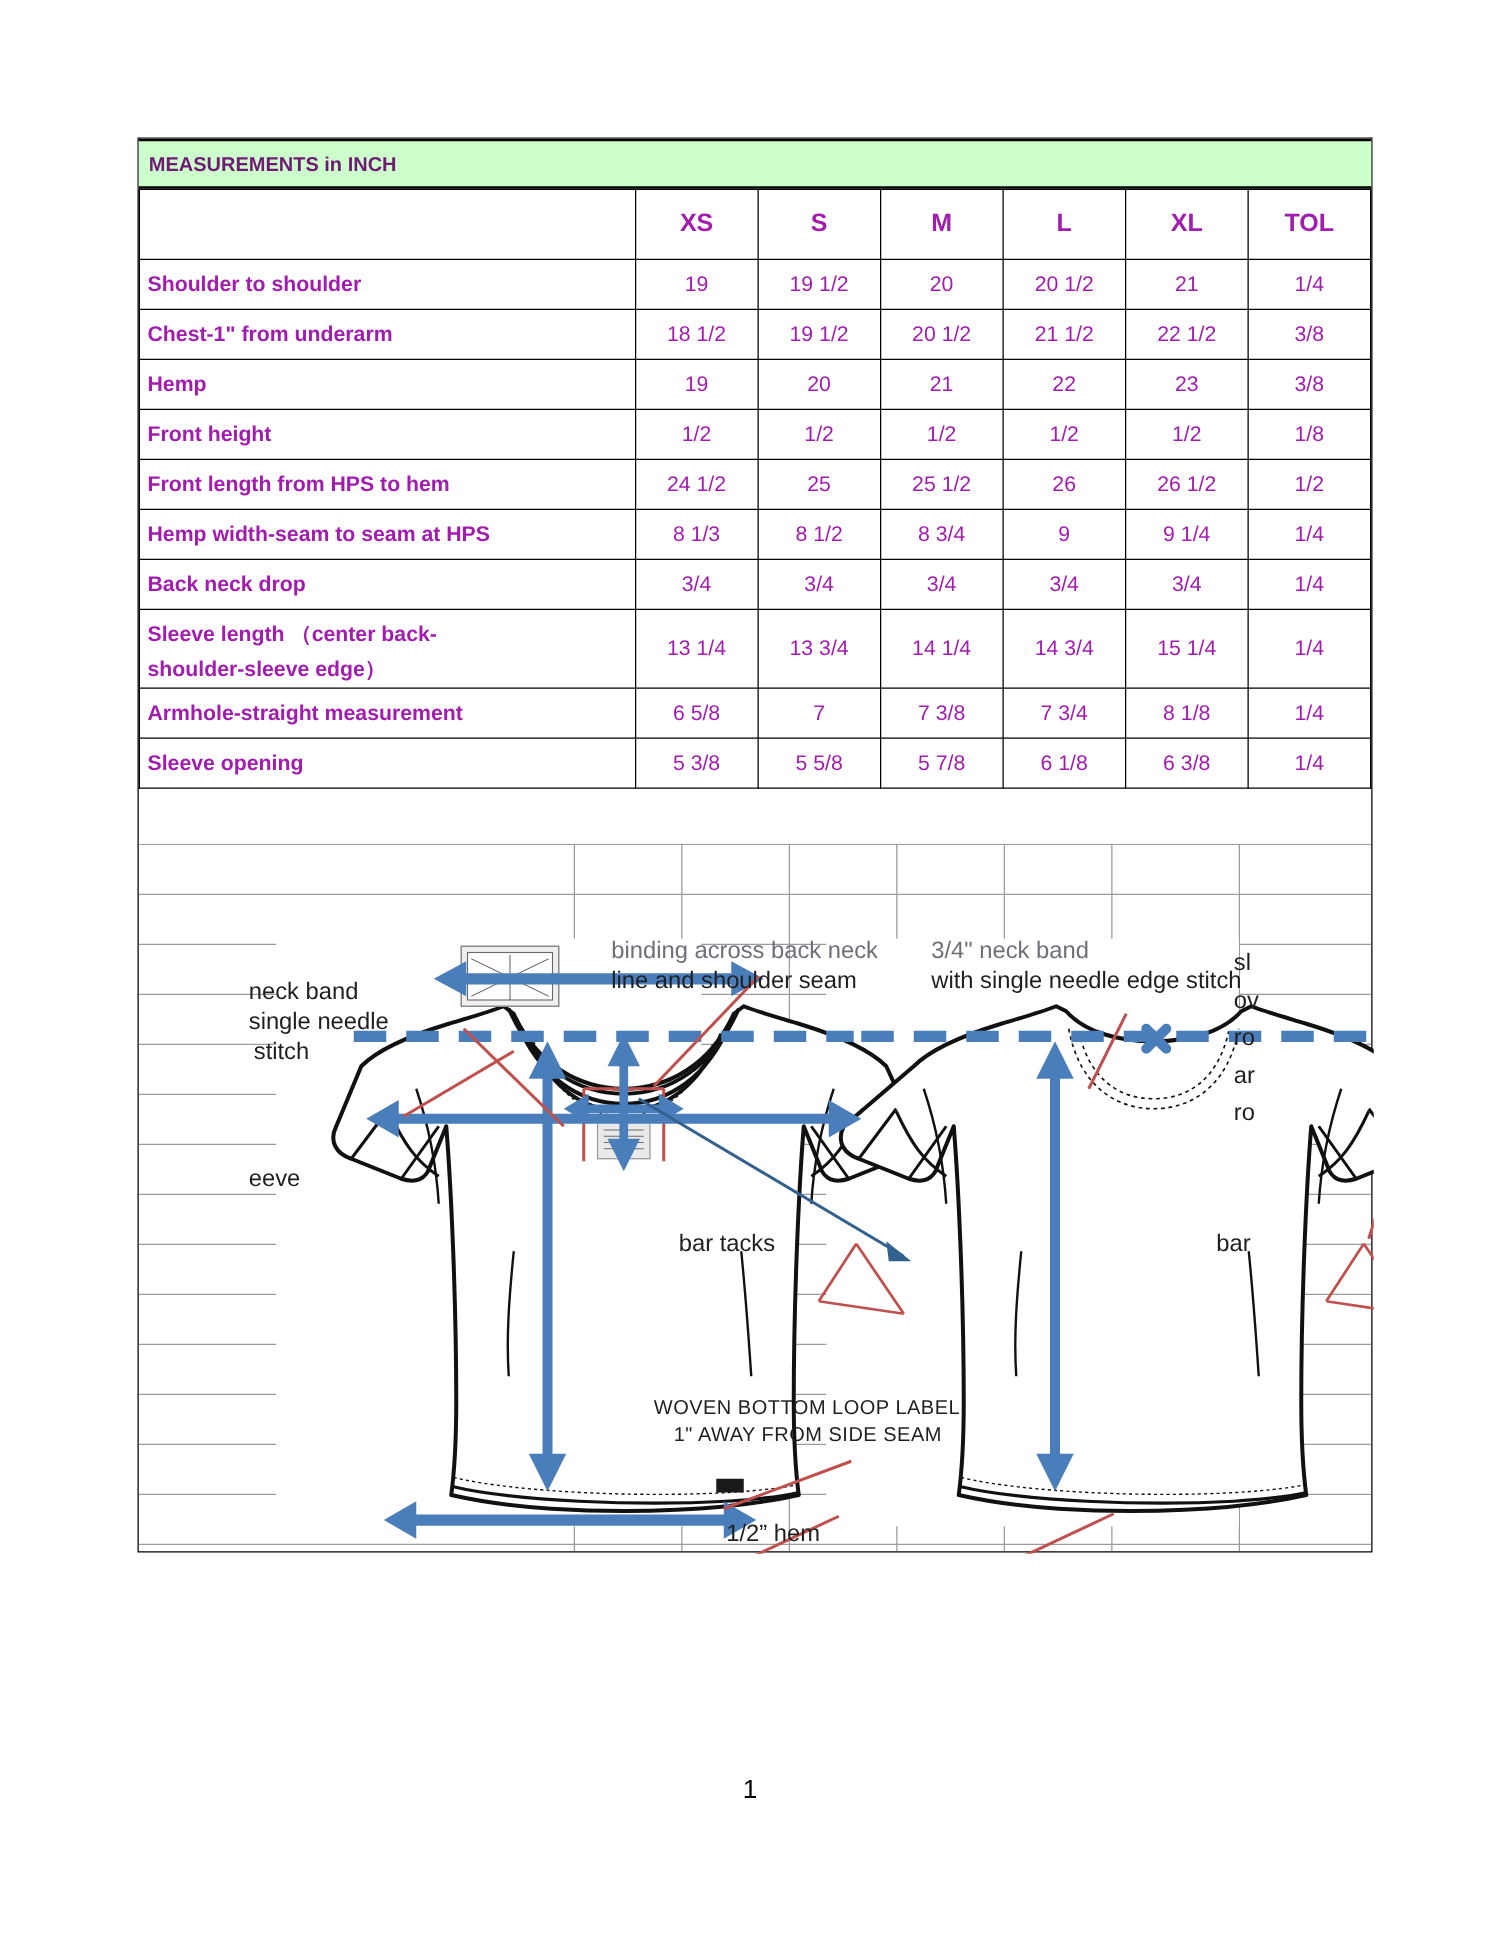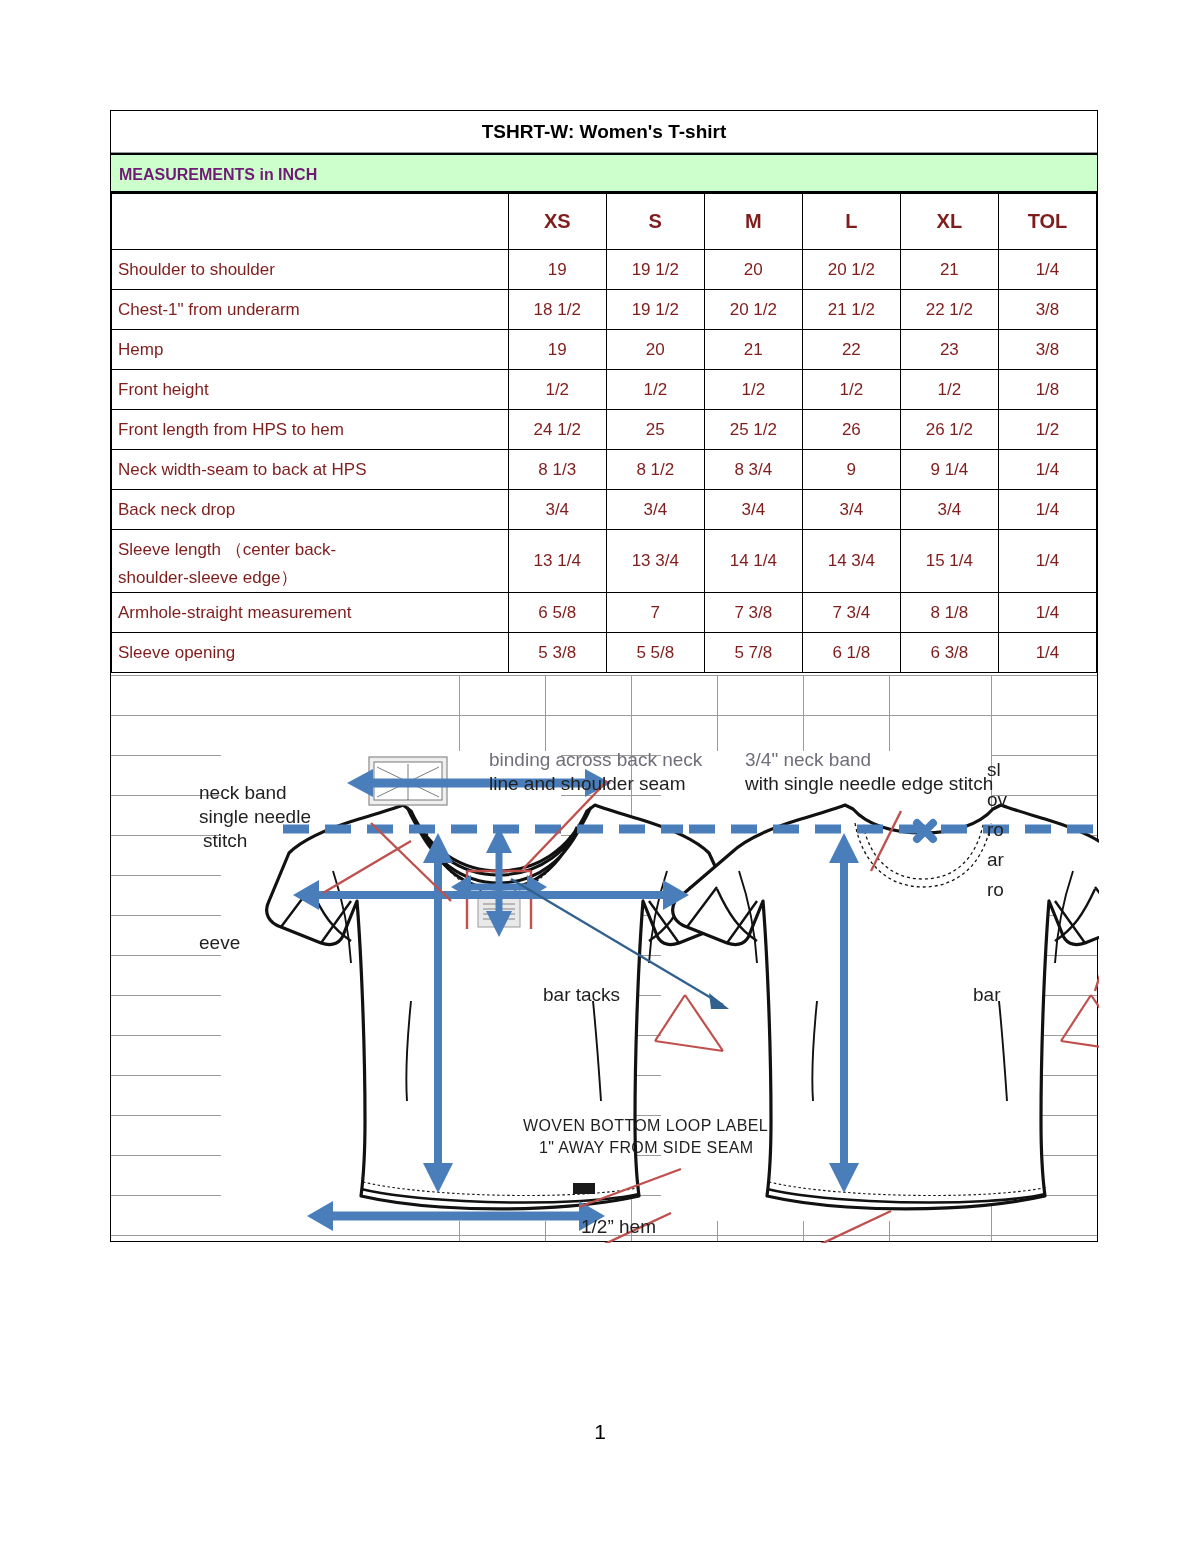--- a/index.html
+++ b/index.html
@@ -30,32 +30,32 @@
     background:#ccffcc;
     border-top:2px solid #000;border-bottom:2px solid #000;
     font-size:16px;font-weight:bold;color:#701a75;
     padding-left:8px;box-sizing:border-box;
   }
 
   table.meas{
     border-collapse:collapse;
     width:100%;
     table-layout:fixed;
-    font-size:17px;color:#7f1d1d;
+    font-size:17px;color:#a21caf;
   }
   table.meas td,table.meas th{
     border:1px solid #000;
     box-sizing:border-box;
     padding:0 6px;
     height:40px;
     overflow:hidden;
     white-space:nowrap;
   }
   table.meas .lab{
-    text-align:left;width:348px;font-weight:normal;
+    text-align:left;width:348px;font-weight:bold;
   }
   table.meas .val{
     text-align:center;width:86px;
   }
   table.meas thead th{
     height:56px;font-weight:bold;font-size:20px;
     text-align:center;
   }
   table.meas thead th.lab{text-align:left;}
   tr.tall td{height:62px;vertical-align:top;padding-top:6px;}
@@ -91,21 +91,20 @@
     text-align:center;font-size:21px;color:#000;
   }
 </style>
 </head>
 <body>
 
 <div class="page">
 
   <div class="sheet">
 
-    <div class="titlebar">TSHRT-W:  Women's T-shirt</div>
 
     <div class="greenbar">MEASUREMENTS in INCH</div>
 
     <table class="meas">
       <thead>
         <tr>
           <th class="lab"></th>
           <th class="val">XS</th>
           <th class="val">S</th>
           <th class="val">M</th>
@@ -154,21 +153,21 @@
           <tr>
             <td class="lab">Front length from HPS to hem</td>
             <td class="val">24 1/2</td>
             <td class="val">25</td>
             <td class="val">25 1/2</td>
             <td class="val">26</td>
             <td class="val">26 1/2</td>
             <td class="val">1/2</td>
           </tr>
           <tr>
-            <td class="lab">Neck width-seam to back at HPS</td>
+            <td class="lab">Hemp width-seam to seam at HPS</td>
             <td class="val">8 1/3</td>
             <td class="val">8 1/2</td>
             <td class="val">8 3/4</td>
             <td class="val">9</td>
             <td class="val">9 1/4</td>
             <td class="val">1/4</td>
           </tr>
           <tr>
             <td class="lab">Back neck drop</td>
             <td class="val">3/4</td>

